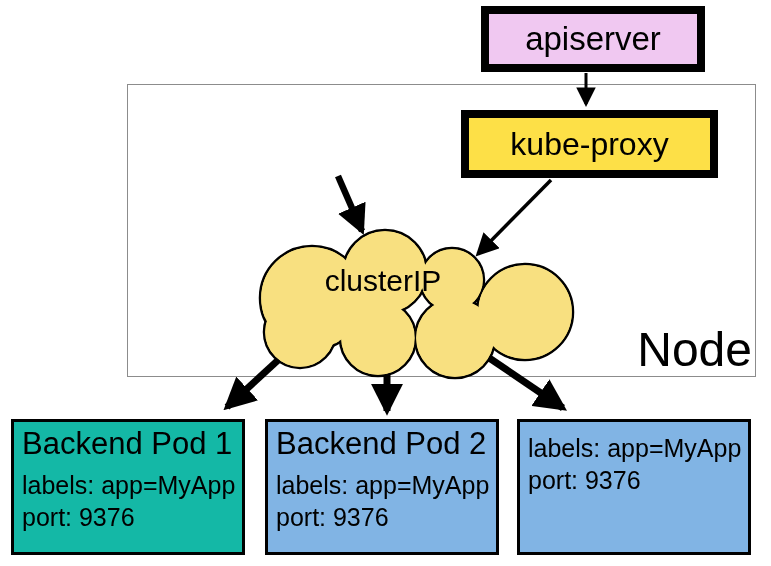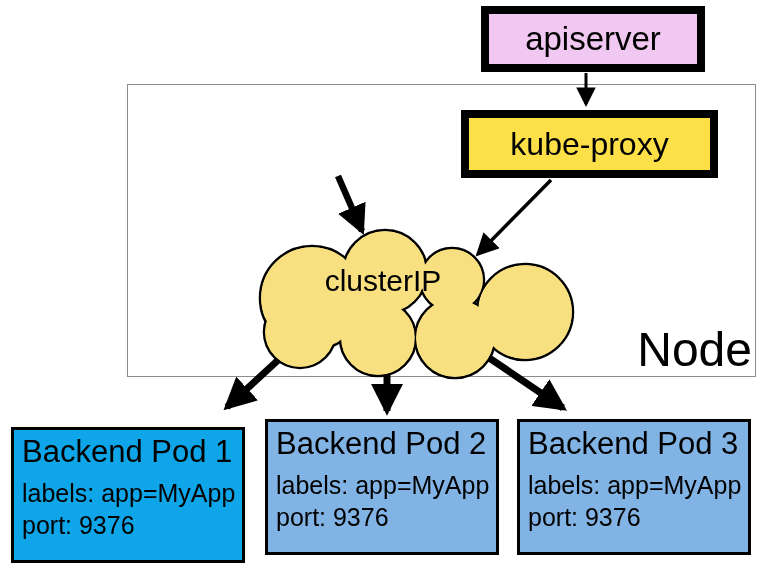--- a/index.html
+++ b/index.html
@@ -98,31 +98,30 @@
 
   <div class="abs box" id="apiserver-box" style="background-color: rgb(240, 200, 241);">
     <span>apiserver</span>
   </div>
 
 
   <div class="abs box" id="kube-proxy-box" style="background-color: #fde047;">
     <span>kube-proxy</span>
   </div>
 
-  <div class="abs pod" id="pod-1" style="background-color: #0ea5e9; margin-top: 8px;">
+  <div class="abs pod" id="pod-1" style="background-color: #14b8a6;">
     <div class="pod-title">Backend Pod 1</div>
     <div class="pod-labels">labels: app=MyApp</div>
     <div class="pod-port">port: 9376</div>
   </div>
 
   <div class="abs pod" id="pod-2" style="background-color: rgb(129, 180, 228);">
     <div class="pod-title">Backend Pod 2</div>
     <div class="pod-labels">labels: app=MyApp</div>
     <div class="pod-port">port: 9376</div>
   </div>
 
   <div class="abs pod" id="pod-3" style="background-color: rgb(129, 180, 228);">
-    <div class="pod-title">Backend Pod 3</div>
     <div class="pod-labels">labels: app=MyApp</div>
     <div class="pod-port">port: 9376</div>
   </div>
 
 </div>
 
 </body></html>

